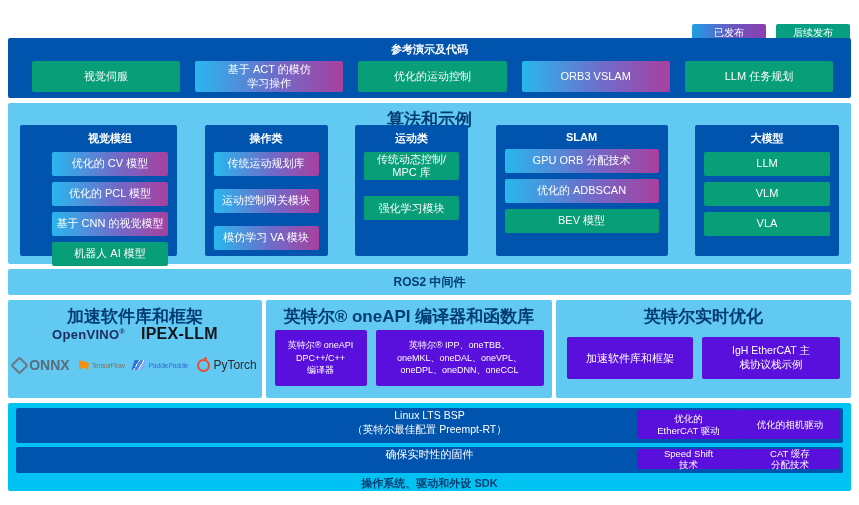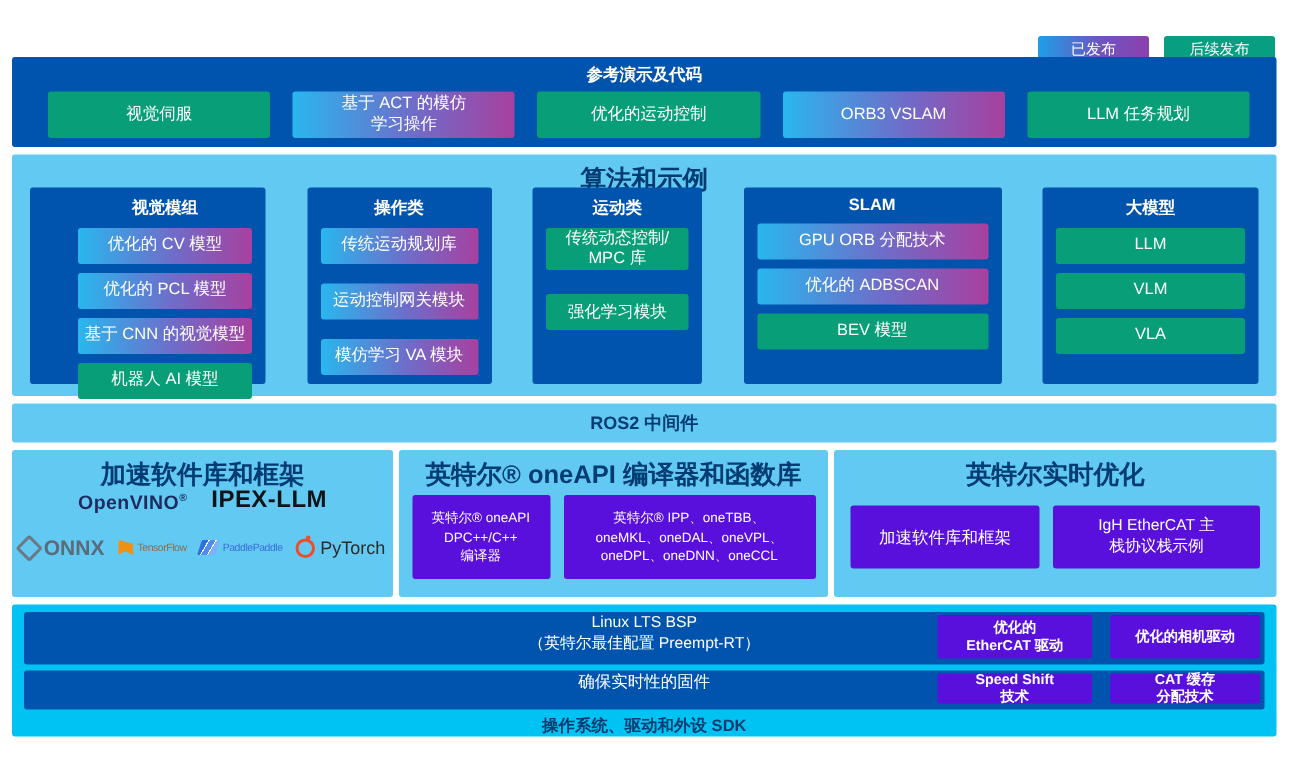--- a/index.html
+++ b/index.html
@@ -64,21 +64,21 @@
   #oneapi-b1{width:92px;height:56px;font-size:9px;line-height:1.4;}
   #oneapi-b2{width:168px;height:56px;font-size:9px;line-height:1.4;}
   #rt-b1{width:126px;height:42px;font-size:11px;margin-top:7px;}
   #rt-b2{width:138px;height:42px;font-size:10.5px;line-height:1.3;margin-top:7px;}
   
   #sec-platform{position:absolute;top:403px;left:8px;width:843px;height:88px;background:#00c3f4;border-radius:2px;}
   .plat-bar{position:absolute;left:8px;right:8px;background:#0054ae;border-radius:2px;
             display:flex;justify-content:center;color:#fff;text-align:center;}
   #bar-bsp{top:5px;height:35px;font-size:10.5px;line-height:1.35;}
   #bar-fw{top:44px;height:26px;font-size:11px;}
-  .bar-boxes{position:absolute;right:3px;top:2px;bottom:4px;display:flex;gap:12px;font-weight:bold;}
+  .bar-boxes{position:absolute;right:3px;top:2px;bottom:4px;display:flex;gap:0;}
   .bar-box{border-radius:2px;color:#fff;font-size:9.5px;line-height:1.2;
            display:flex;align-items:center;justify-content:center;text-align:center;}
   .bw1{width:103px;} .bw2{width:100px;}
   .plat-footer{position:absolute;left:0;right:0;top:73px;text-align:center;color:#003c71;
                font-size:11px;font-weight:700;}
 </style>
 </head>
 <body>
 
 <div class="canvas">

